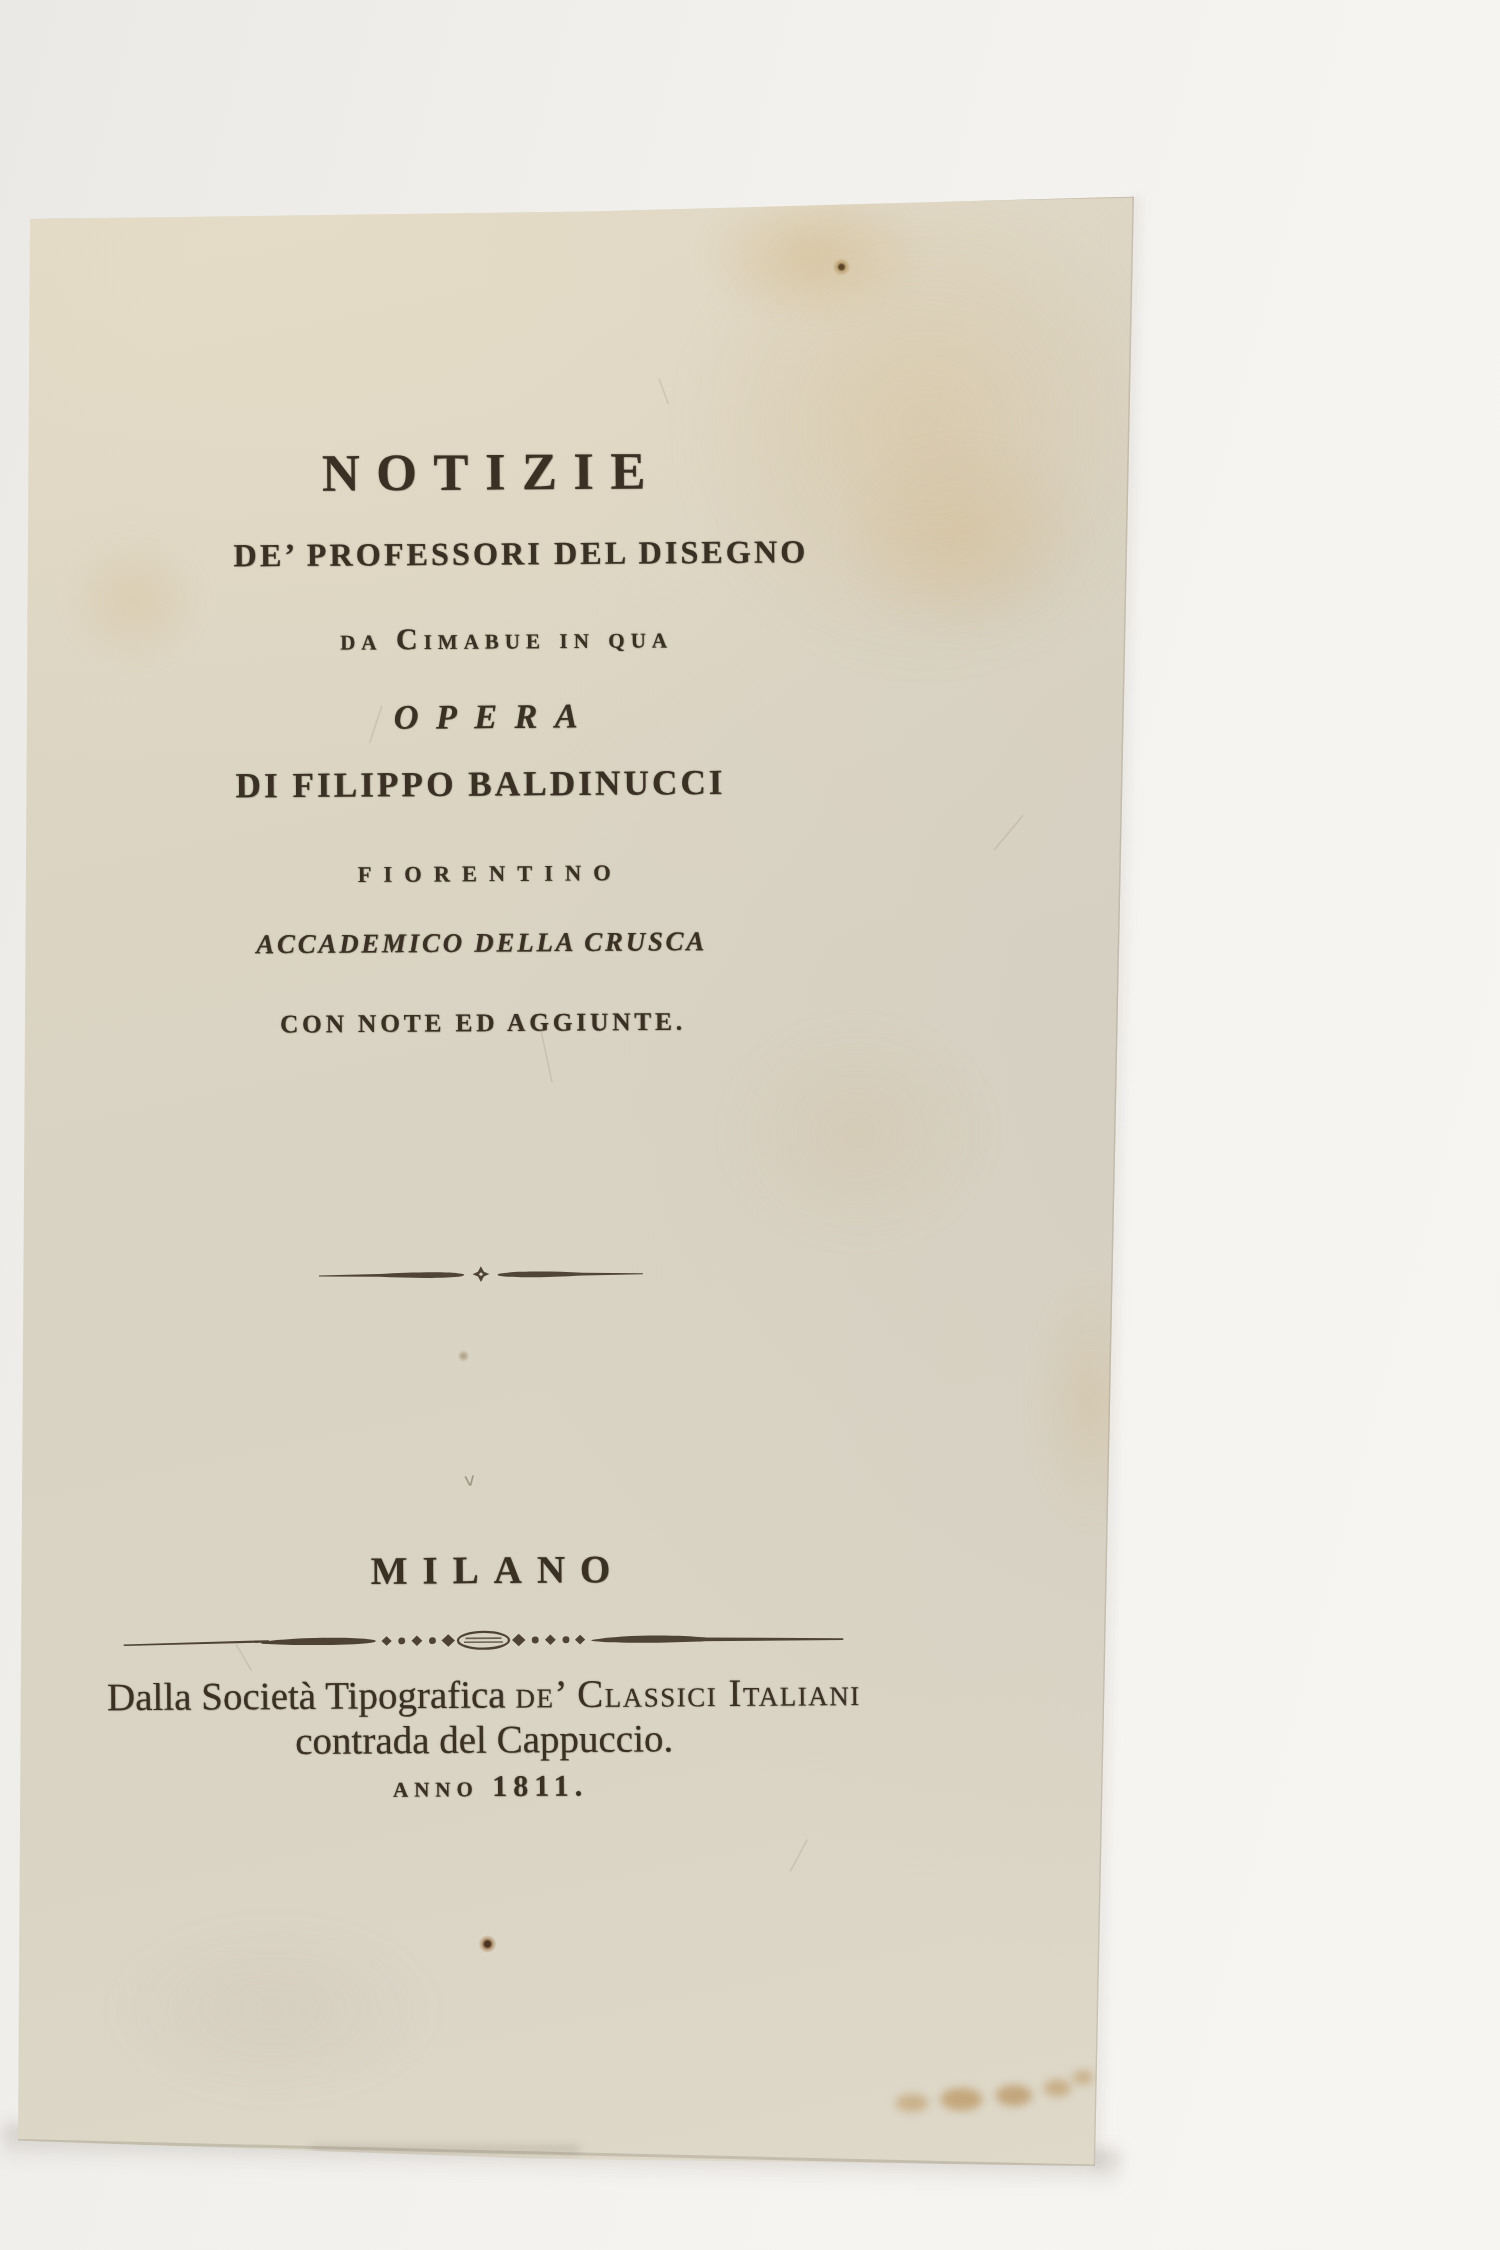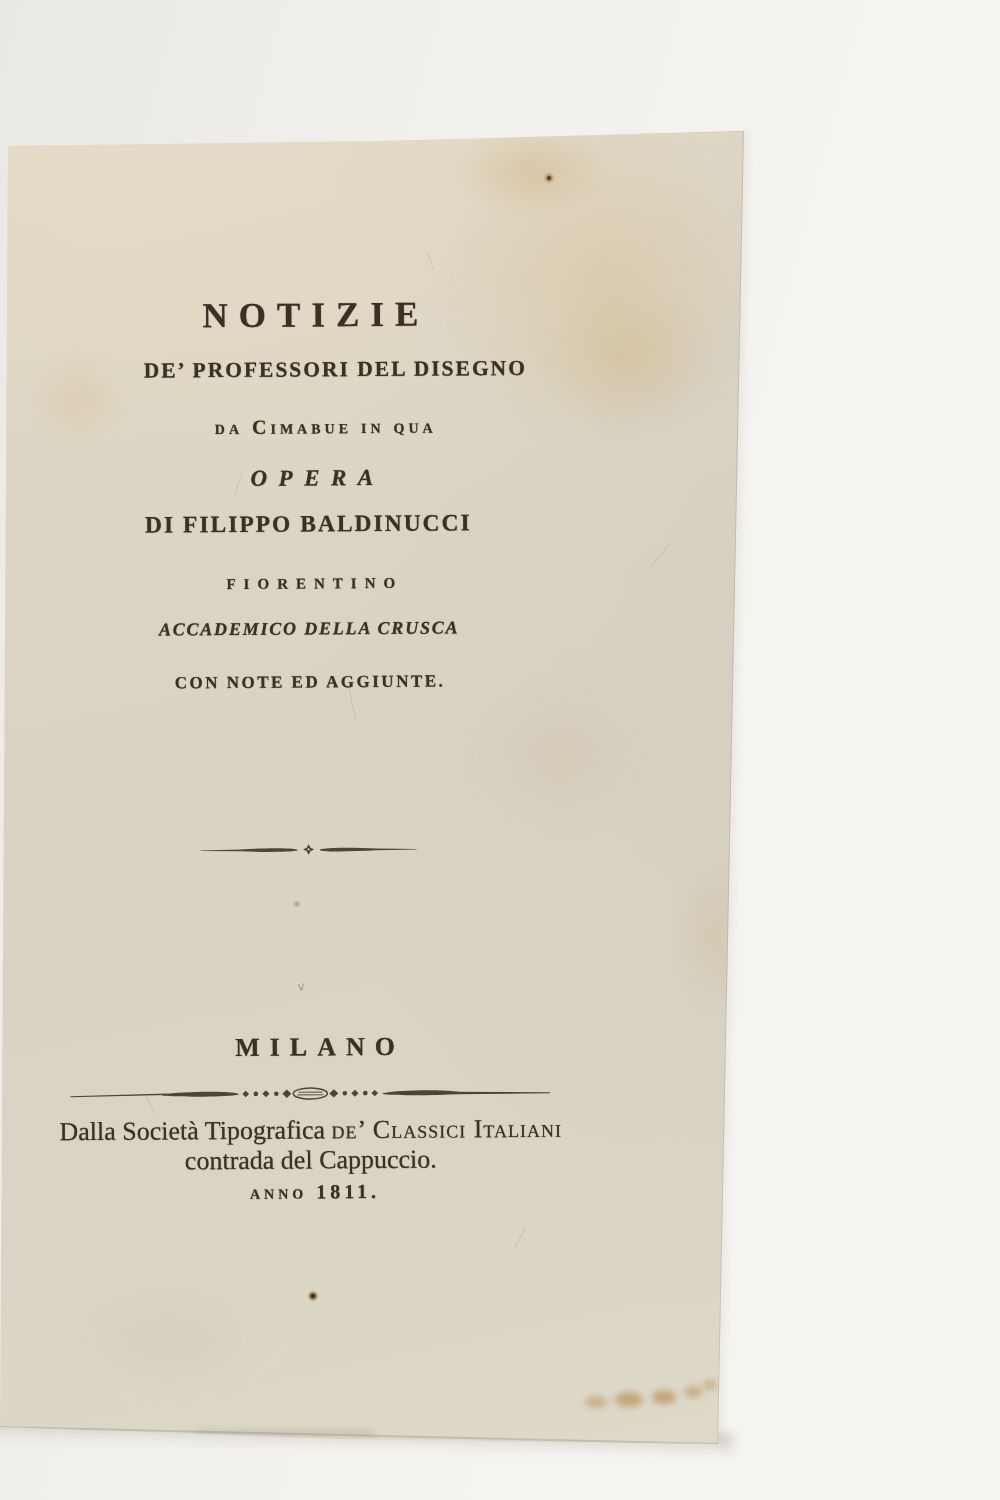--- a/index.html
+++ b/index.html
@@ -1,21 +1,21 @@
 <!DOCTYPE html>
 <html><head>
 <meta charset="utf-8">
 <style>
   html,body{margin:0;padding:0;}
   body{
     width:1000px;height:1500px;position:relative;overflow:hidden;
     background:linear-gradient(105deg,#ebe9e6 0%,#f2f0ed 35%,#f6f4f1 70%,#f7f5f2 100%);
     font-family:"Liberation Serif","DejaVu Serif",serif;
   }
-  .photo{position:absolute;inset:0;}
+  .photo{position:absolute;inset:0;margin-left:12px;}
 
   
   .page-shadow{
     position:absolute;left:-10px;top:1416px;width:745px;height:26px;
     background:linear-gradient(to bottom,rgba(75,68,55,.22),rgba(75,68,55,0));
     transform:rotate(1.35deg);transform-origin:left top;filter:blur(5px);
   }
   .page-shadow-right{
     position:absolute;left:742px;top:131px;width:10px;height:1315px;
     background:linear-gradient(to right,rgba(120,112,95,.14),rgba(120,112,95,0));

